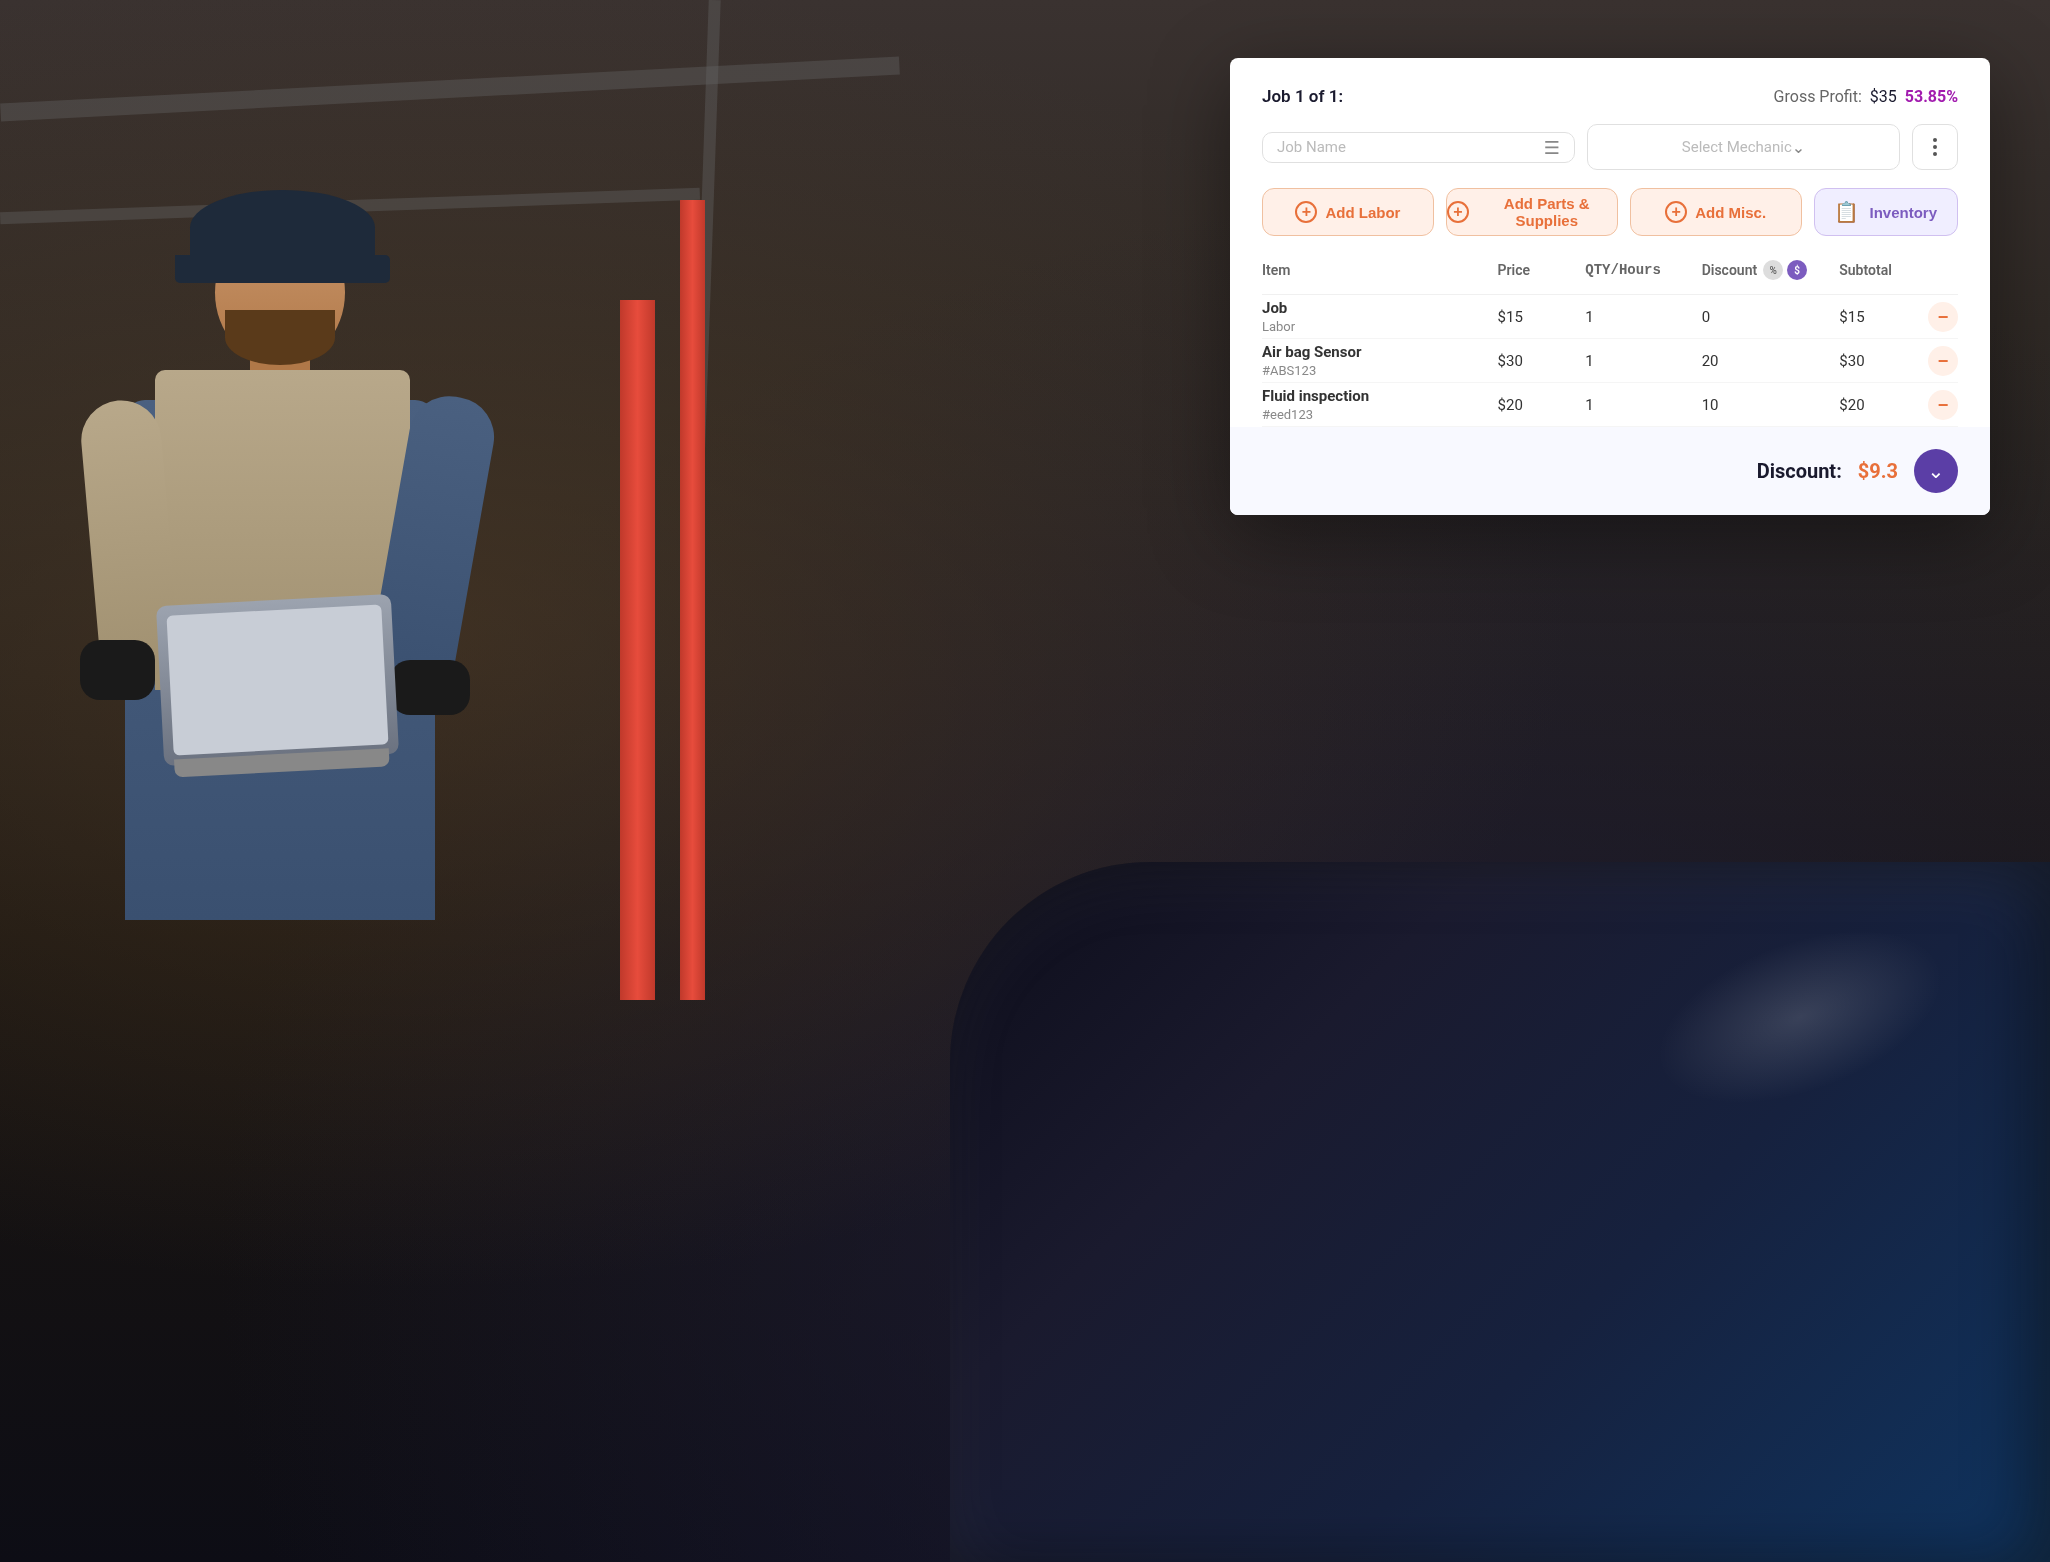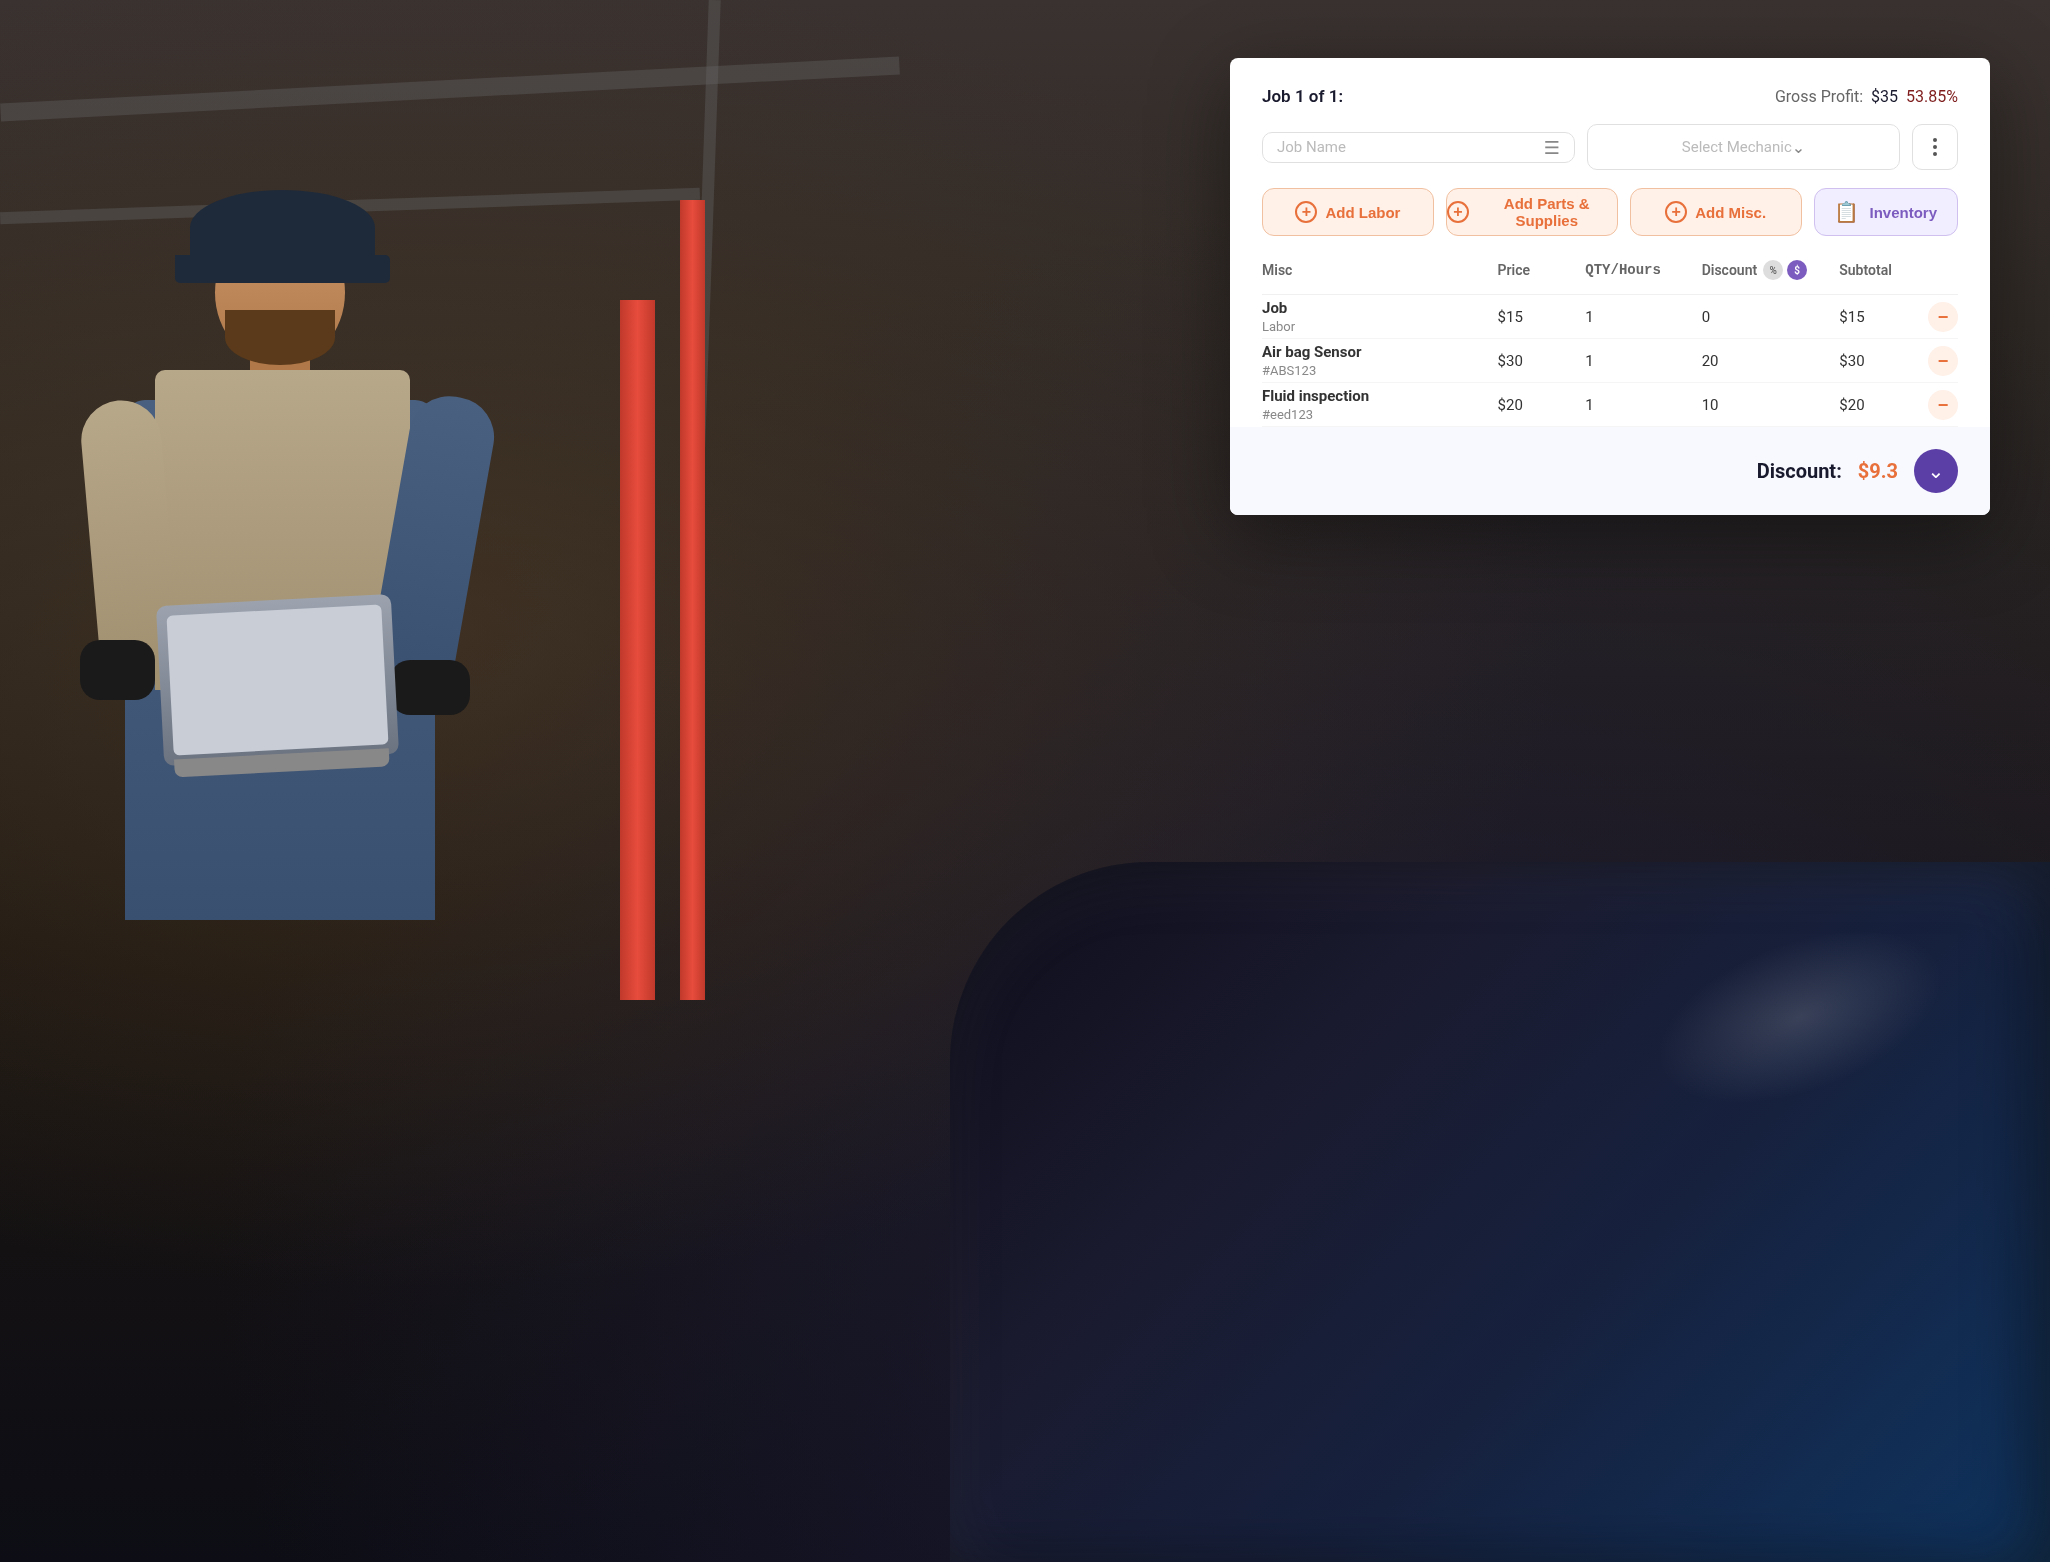--- a/index.html
+++ b/index.html
@@ -104,21 +104,21 @@
     .gross-profit {
       font-size: 16px;
       color: #555;
       display: flex;
       gap: 8px;
       align-items: center;
     }
 
     .gross-profit .label { color: #666; font-weight: 400; margin-left: 40px; }
     .gross-profit .amount { color: #1a1a2e; font-weight: 400; }
-    .gross-profit .percent { color: #7f1d1d; font-weight: 400; }
+    .gross-profit .percent { color: #a21caf; font-weight: 700; }
 
     
     .input-row {
       display: flex;
       gap: 12px;
       margin-bottom: 18px;
       align-items: center;
     }
 
     .job-name-input {
@@ -462,21 +462,21 @@
     <button class="action-btn btn-inventory">
       <span class="inventory-icon">📋</span>
       <span>Inventory</span>
     </button>
   </div>
 
   <table class="items-table">
     <thead>
       <tr>
         <th class="col-item">
-          <span>Misc</span>
+          <span>Item</span>
         </th>
         <th class="col-price">
           <span>Price</span>
         </th>
         <th class="col-qty">
           <span>QTY/Hours</span>
         </th>
         <th class="col-discount">
           <div class="discount-header">
             <span>Discount</span>

